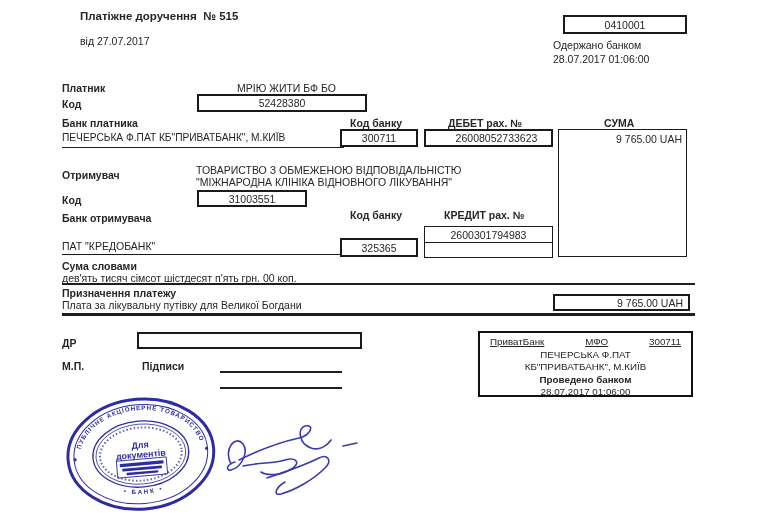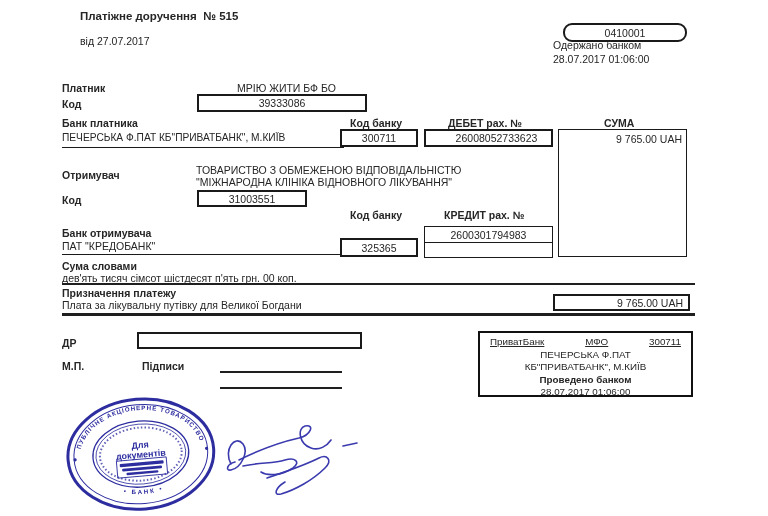--- a/index.html
+++ b/index.html
@@ -31,32 +31,32 @@
 </head>
 <body>
 
 <div class="sheet">
 
   <div class="abs center b" style="left:80px;top:10px;width:360px;font-size:11.5px;">
     <span>Платіжне доручення</span>&nbsp;&nbsp;<span>№ 515</span>
   </div>
   <div class="abs center t" style="left:80px;top:35px;width:360px;">від 27.07.2017</div>
 
-  <div class="abs box" style="left:563px;top:23px;width:124px;height:19px;border-radius:9px;">
+  <div class="abs box" style="left:563px;top:15px;width:124px;height:19px;">
     <span>0410001</span>
   </div>
   <div class="abs center t" style="left:553px;top:39px;width:144px;">Одержано банком</div>
   <div class="abs center t" style="left:553px;top:53px;width:144px;">28.07.2017 01:06:00</div>
 
   <div class="abs lbl" style="left:62px;top:82px;">Платник</div>
   <div class="abs t" style="left:237px;top:82px;">МРІЮ ЖИТИ БФ БО</div>
 
   <div class="abs lbl" style="left:62px;top:98px;">Код</div>
   <div class="abs box" style="left:197px;top:94px;width:170px;height:18px;">
-    <span>39333086</span>
+    <span>52428380</span>
   </div>
 
   <div class="abs lbl" style="left:62px;top:117px;">Банк платника</div>
   <div class="abs lbl" style="left:350px;top:117px;">Код банку</div>
   <div class="abs lbl" style="left:448px;top:117px;">ДЕБЕТ рах. №</div>
   <div class="abs lbl" style="left:604px;top:117px;">СУМА</div>
 
   <div class="abs t underlined" style="left:62px;top:132px;width:282px;height:15px;font-size:10.2px;">ПЕЧЕРСЬКА Ф.ПАТ КБ"ПРИВАТБАНК", М.КИЇВ</div>
   <div class="abs box" style="left:340px;top:129px;width:78px;height:18px;">
     <span>300711</span>
@@ -70,21 +70,21 @@
 
   <div class="abs lbl" style="left:62px;top:169px;">Отримувач</div>
   <div class="abs t" style="left:196px;top:164px;">ТОВАРИСТВО З ОБМЕЖЕНОЮ ВІДПОВІДАЛЬНІСТЮ</div>
   <div class="abs t" style="left:196px;top:176px;">"МІЖНАРОДНА КЛІНІКА ВІДНОВНОГО ЛІКУВАННЯ"</div>
 
   <div class="abs lbl" style="left:62px;top:194px;">Код</div>
   <div class="abs box" style="left:197px;top:190px;width:110px;height:17px;">
     <span>31003551</span>
   </div>
 
-  <div class="abs lbl" style="left:62px;top:227px;">Банк отримувача</div>
+  <div class="abs lbl" style="left:62px;top:212px;">Банк отримувача</div>
   <div class="abs lbl" style="left:350px;top:209px;">Код банку</div>
   <div class="abs lbl" style="left:444px;top:209px;">КРЕДИТ рах. №</div>
 
   <div class="abs box box-thin" style="left:424px;top:226px;width:129px;height:17px;">
     <span>2600301794983</span>
   </div>
   <div class="abs box box-thin" style="left:424px;top:241.5px;width:129px;height:16px;"></div>
 
   <div class="abs t underlined" style="left:62px;top:240px;width:282px;height:14px;">ПАТ "КРЕДОБАНК"</div>
   <div class="abs box" style="left:340px;top:238px;width:78px;height:19px;">

